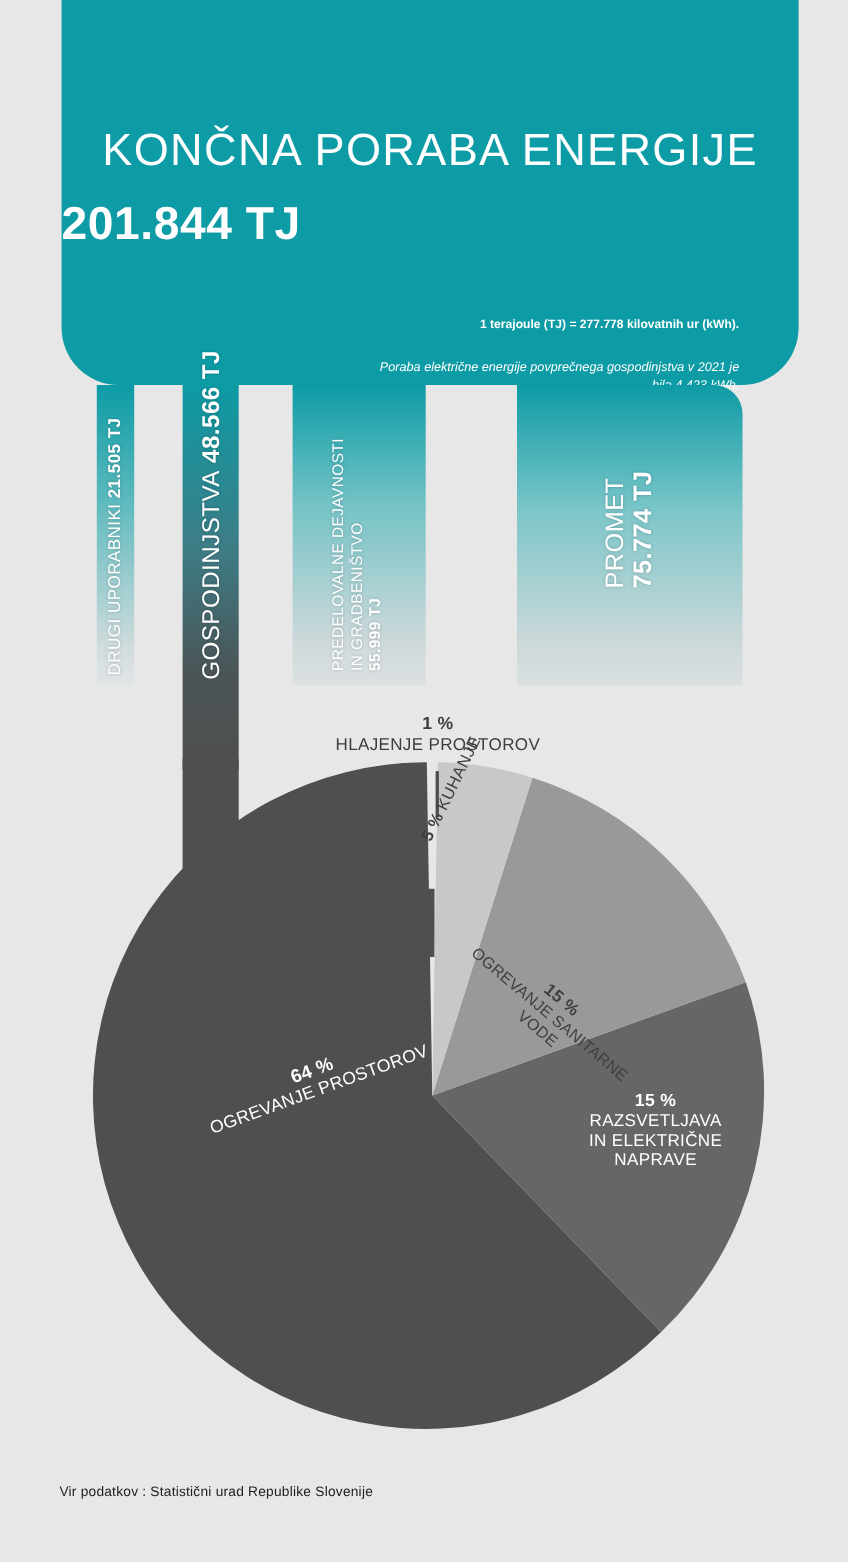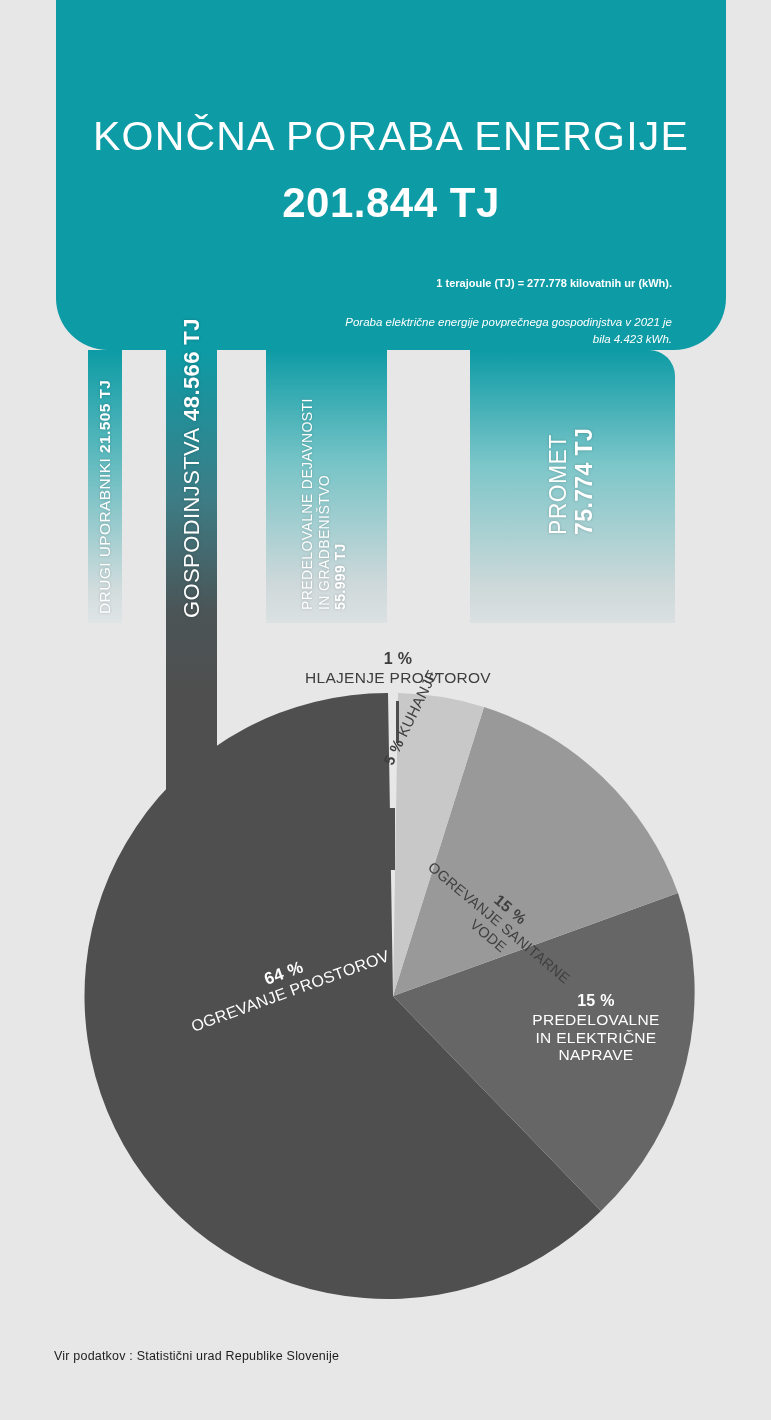--- a/index.html
+++ b/index.html
@@ -20,26 +20,26 @@
     border-bottom-right-radius:52px;
   }
   .header-title {
     position:absolute; left:0; top:116px; width:100%;
     text-align:center; color:#ffffff;
     font-size:41px; font-weight:300; letter-spacing:1.2px;
     line-height:1;
   }
   .header-value {
     position:absolute; left:0; top:182px; width:100%;
-    text-align:center; color:#ffffff;
+    text-align:left; color:#ffffff;
     font-size:42px; font-weight:bold; letter-spacing:0.5px;
     line-height:1;
   }
   .header-note {
-    position:absolute; right:54px; top:276px; width:330px;
+    position:absolute; right:54px; top:288px; width:330px;
     text-align:right; color:#ffffff; line-height:1.45;
   }
   .note-line1 { font-size:11px; font-weight:bold; display:block; }
   .note-line2 { font-size:11.5px; font-style:italic; display:block;margin-top:22px; }
 
   
   .bar {
     position:absolute; top:350px; overflow:visible;
   }
   .bar .vtext {
@@ -211,21 +211,21 @@
   </div>
 
   <div class="pielbl" id="lbl-sanitarne">
     <span class="pct">15 %</span>
     <span class="nm">OGREVANJE SANITARNE</span>
     <span class="nm">VODE</span>
   </div>
 
   <div class="pielbl" id="lbl-razsvetljava">
     <span class="pct">15 %</span>
-    <span class="nm">PREDELOVALNE</span>
+    <span class="nm">RAZSVETLJAVA</span>
     <span class="nm">IN ELEKTRIČNE</span>
     <span class="nm">NAPRAVE</span>
   </div>
 
   <div class="pielbl" id="lbl-prostorov">
     <span class="pct">64 %</span>
     <span class="nm">OGREVANJE PROSTOROV</span>
   </div>
 
   <div class="source">Vir podatkov : Statistični urad Republike Slovenije</div>

